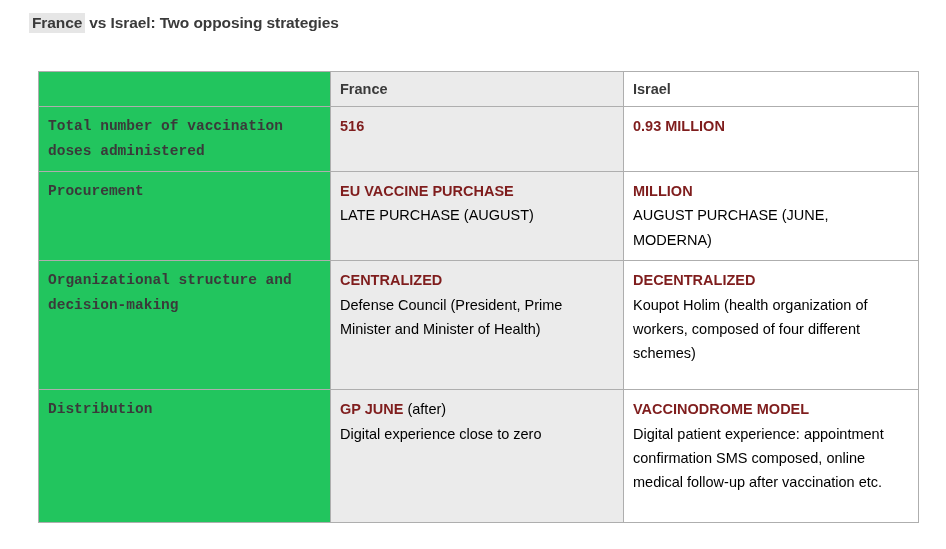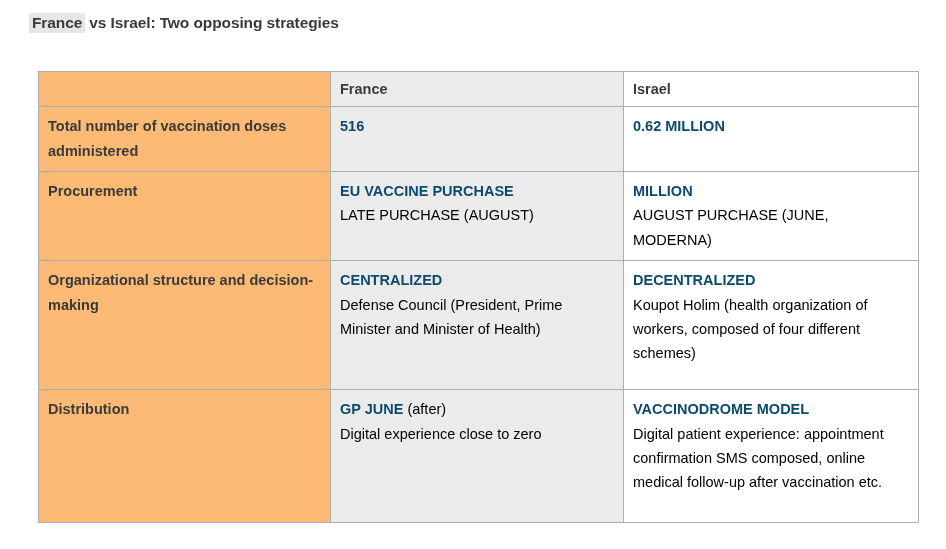--- a/index.html
+++ b/index.html
@@ -60,21 +60,21 @@
 
   table.cmp td {
     border: 1px solid #aeaeae;
     vertical-align: top;
     padding: 7px 9px 8px 9px;
     font-size: 14.5px;
     line-height: 1.68;
   }
 
   
-  td.col-label  { background: #fdba74; }
+  td.col-label  { background: #22c55e; font-family: Liberation Mono, monospace; }
   td.col-france { background: #ebebeb; }
   td.col-israel { background: #ffffff; }
 
   
   tr.head td {
     height: 15px;
     padding-top: 5px;
     padding-bottom: 5px;
   }
   tr.head .hdr-text {
@@ -85,21 +85,21 @@
 
   
   .row-label {
     font-weight: bold;
     color: #3a3a3a;
   }
 
   
   .v-strong {
     font-weight: bold;
-    color: #0c4a6e;
+    color: #7f1d1d;
   }
   .v-soft {
     font-weight: normal;
     color: #000000;
   }
   .v-line { display: block; }
   .v-inline { display: inline; }
 
   
   tr.r-head   td { height: 18px; }
@@ -139,21 +139,21 @@
         </tr>
 
         <tr class="r-doses">
           <td class="col-label">
             <span class="row-label">Total number of vaccination doses administered</span>
           </td>
           <td class="col-france">
             <span class="v-strong v-line">516</span>
           </td>
           <td class="col-israel">
-            <span class="v-strong v-line">0.62 MILLION</span>
+            <span class="v-strong v-line">0.93 MILLION</span>
           </td>
         </tr>
 
         <tr class="r-proc">
           <td class="col-label">
             <span class="row-label">Procurement</span>
           </td>
           <td class="col-france">
             <span class="v-strong v-line">EU VACCINE PURCHASE</span>
             <span class="v-soft v-line">LATE PURCHASE (AUGUST)</span>

